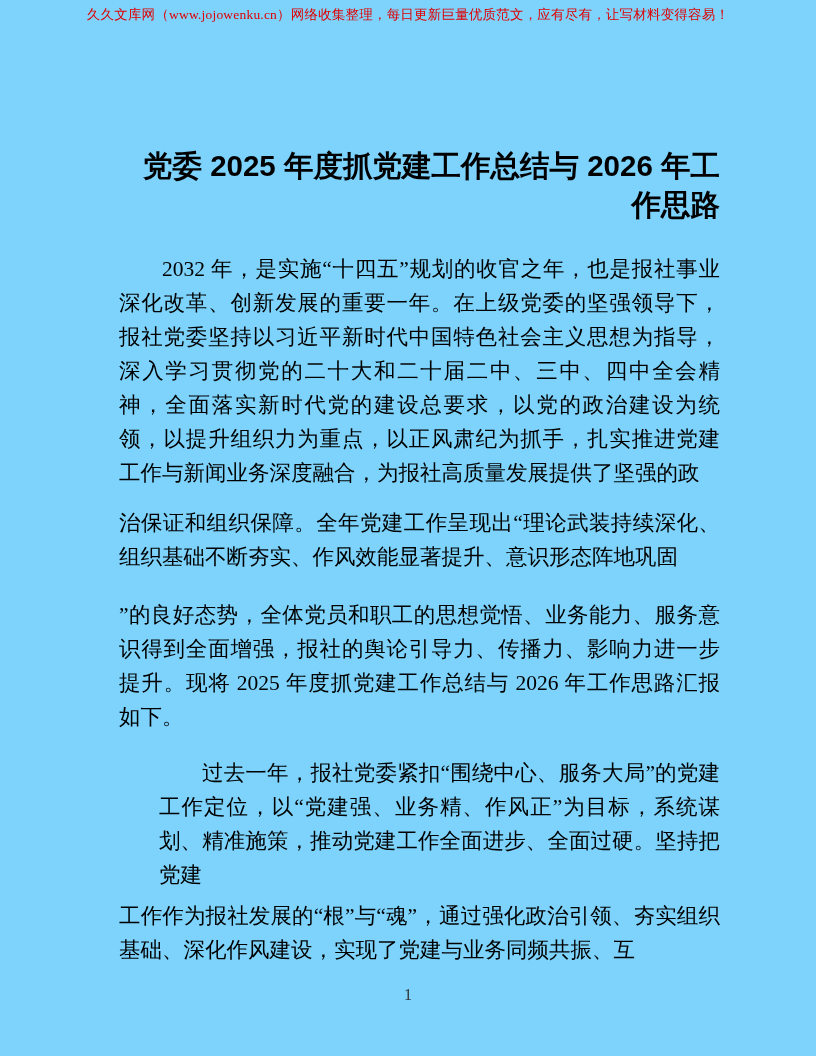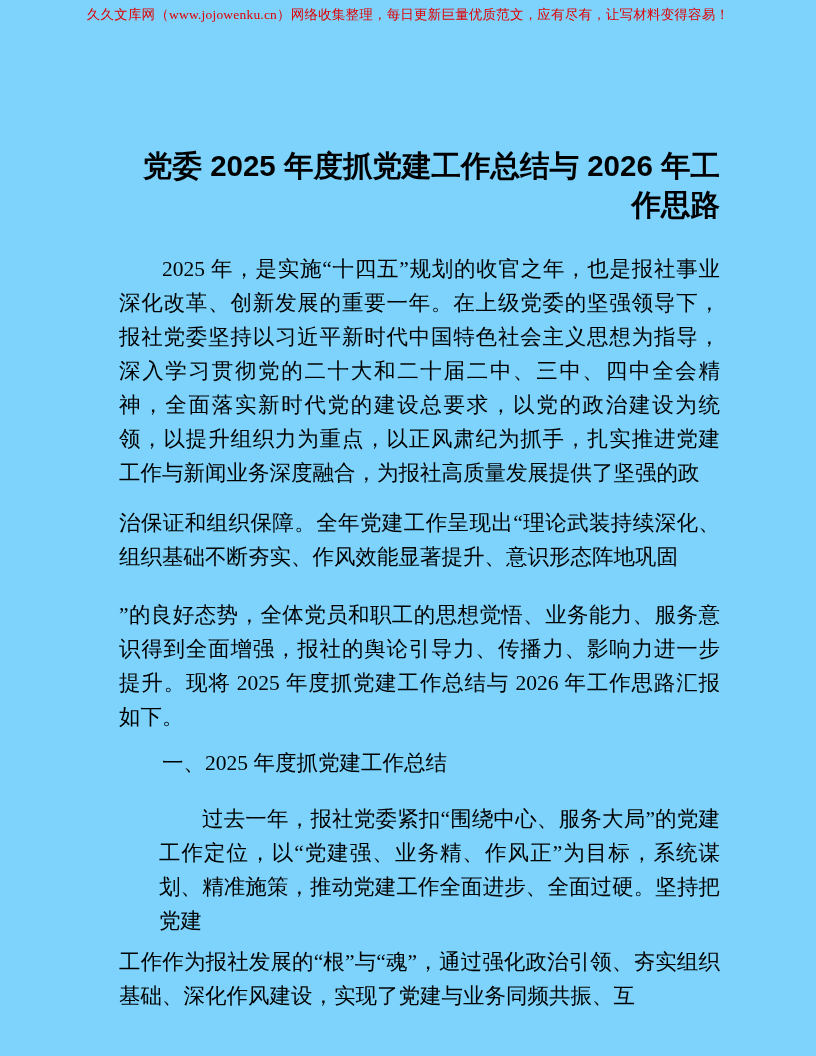--- a/index.html
+++ b/index.html
@@ -72,27 +72,26 @@
 <body>
 
 <div class="page">
 
   <div class="site-notice">久久文库网（www.jojowenku.cn）网络收集整理，每日更新巨量优质范文，应有尽有，让写材料变得容易！</div>
 
   <div class="content">
 
     <h1 class="doc-title">党委 2025 年度抓党建工作总结与 2026 年工作思路</h1>
 
-    <p class="body-para indent mt-first">2025 年，是实施“十四五”规划的收官之年，也是报社事业深化改革、创新发展的重要一年。在上级党委的坚强领导下，报社党委坚持以习近平新时代中国特色社会主义思想为指导，深入学习贯彻党的二十大和二十届二中、三中、四中全会精神，全面落实新时代党的建设总要求，以党的政治建设为统领，以提升组织力为重点，以正风肃纪为抓手，扎实推进党建工作与新闻业务深度融合，为报社高质量发展提供了坚强的政</p>
+    <p class="body-para indent mt-first">2032 年，是实施“十四五”规划的收官之年，也是报社事业深化改革、创新发展的重要一年。在上级党委的坚强领导下，报社党委坚持以习近平新时代中国特色社会主义思想为指导，深入学习贯彻党的二十大和二十届二中、三中、四中全会精神，全面落实新时代党的建设总要求，以党的政治建设为统领，以提升组织力为重点，以正风肃纪为抓手，扎实推进党建工作与新闻业务深度融合，为报社高质量发展提供了坚强的政</p>
 
     <p class="body-para mt-mid">治保证和组织保障。全年党建工作呈现出“理论武装持续深化、组织基础不断夯实、作风效能显著提升、意识形态阵地巩固</p>
 
     <p class="body-para mt-small">”的良好态势，全体党员和职工的思想觉悟、业务能力、服务意识得到全面增强，报社的舆论引导力、传播力、影响力进一步提升。现将 2025 年度抓党建工作总结与 2026 年工作思路汇报如下。</p>
 
-    <p class="body-para indent mt-heading">一、2025 年度抓党建工作总结</p>
 
     <p class="body-para indent mt-para4">过去一年，报社党委紧扣“围绕中心、服务大局”的党建工作定位，以“党建强、业务精、作风正”为目标，系统谋划、精准施策，推动党建工作全面进步、全面过硬。坚持把党建</p>
 
     <p class="body-para mt-tiny">工作作为报社发展的“根”与“魂”，通过强化政治引领、夯实组织基础、深化作风建设，实现了党建与业务同频共振、互</p>
 
   </div>
 
   <div class="page-number">1</div>
 
 </div>

